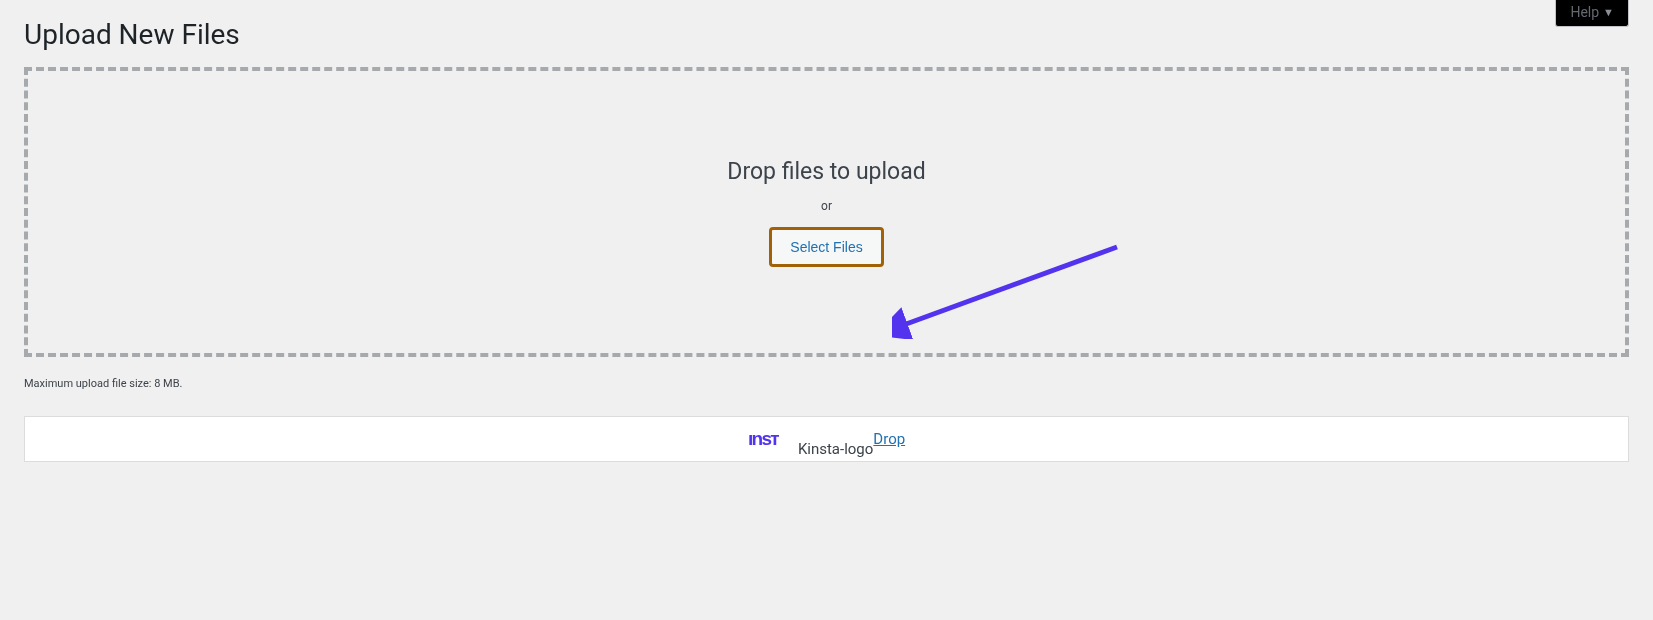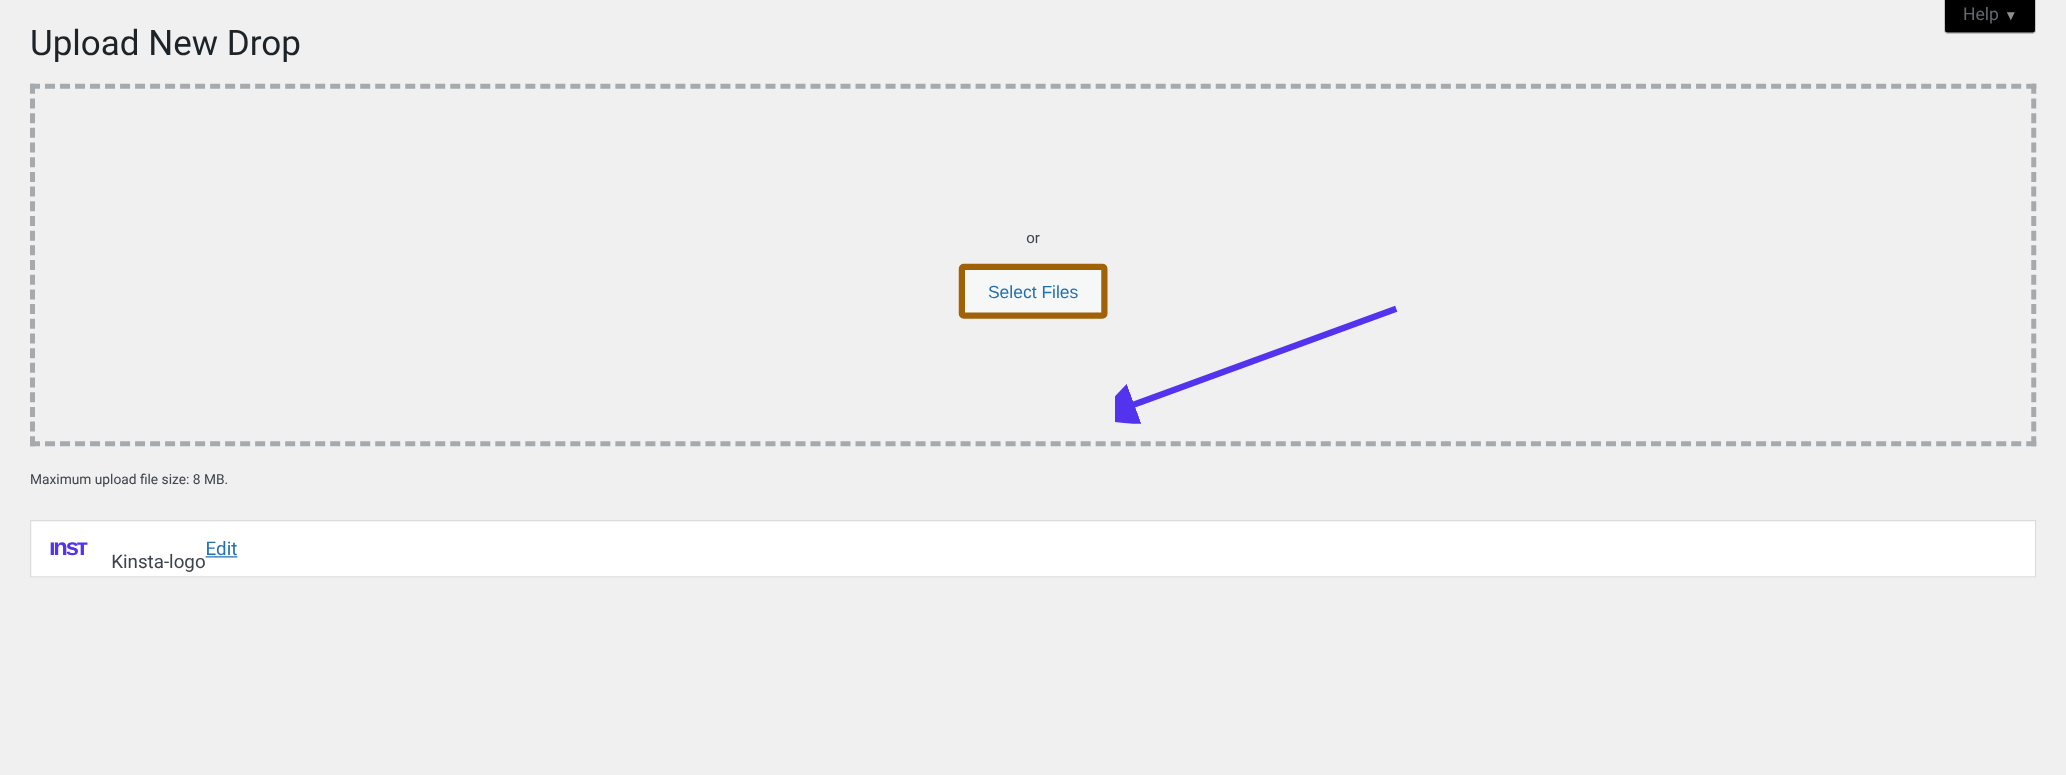--- a/index.html
+++ b/index.html
@@ -58,21 +58,21 @@
       color: #3c434a;
       font-weight: 400;
     }
     .or-text {
       font-size: 12px;
       color: #3c434a;
       margin: 14px 0 14px 0;
     }
     .select-btn {
       background: #f6f7f7;
-      border: 5px solid #a16207;
+      border: 3px solid #a16207;
       color: #2271b1;
       font-size: 14px;
       padding: 9px 18px;
       border-radius: 4px;
       cursor: pointer;
     }
     .annotation-arrow {
       position: absolute;
       left: calc(50% + 65px);
       top: 168px;
@@ -93,21 +93,21 @@
       text-decoration: underline;
     }
     .media-item {
       background: #fff;
       border: 1px solid #dcdcde;
       margin: 26px 0 0 0;
       min-height: 40px;
       display: flex;
       align-items: center;
       padding: 3px 14px 3px 6px;
-      justify-content: flex-start;
+      justify-content: center;
     }
     .media-left {
       display: flex;
       align-items: center;
       gap: 12px;
     }
     .thumb {
       width: 46px;
       height: 30px;
       display: flex;
@@ -135,24 +135,25 @@
   </style>
 </head>
 <body>
 
 <div class="wrap">
   <div class="help-tab">
     <span>Help</span>
     <span class="tri">▼</span>
   </div>
 
-  <h1 class="page-title">Upload New Drop</h1>
+  <h1 class="page-title">Upload New Files</h1>
 
   <div class="drag-drop">
     <div class="drag-drop-inside">
+      <p class="drop-text">Drop files to upload</p>
       <p class="or-text">or</p>
       <button class="select-btn">Select Files</button>
     </div>
     <svg class="annotation-arrow" width="250" height="100">
       <defs>
         <marker id="arrowhead" markerWidth="7" markerHeight="7" refX="2" refY="3.5" orient="auto">
           <polygon points="0 0, 7 3.5, 0 7" fill="#5333ED"></polygon>
         </marker>
       </defs>
       <line x1="225" y1="8" x2="6" y2="88" stroke="#5333ED" stroke-width="5" marker-end="url(#arrowhead)"></line>
@@ -162,15 +163,15 @@
 
   <p class="max-size">Maximum upload file size: 8 MB.</p>
 
   <div class="media-item">
     <div class="media-left">
       <div class="thumb">
         <span class="thumb-inst">ınsᴛ</span>
       </div>
       <span class="media-filename">Kinsta-logo</span>
     </div>
-    <a class="media-edit">Edit</a>
+    <a class="media-edit">Drop</a>
   </div>
 </div>
 
 </body></html>

